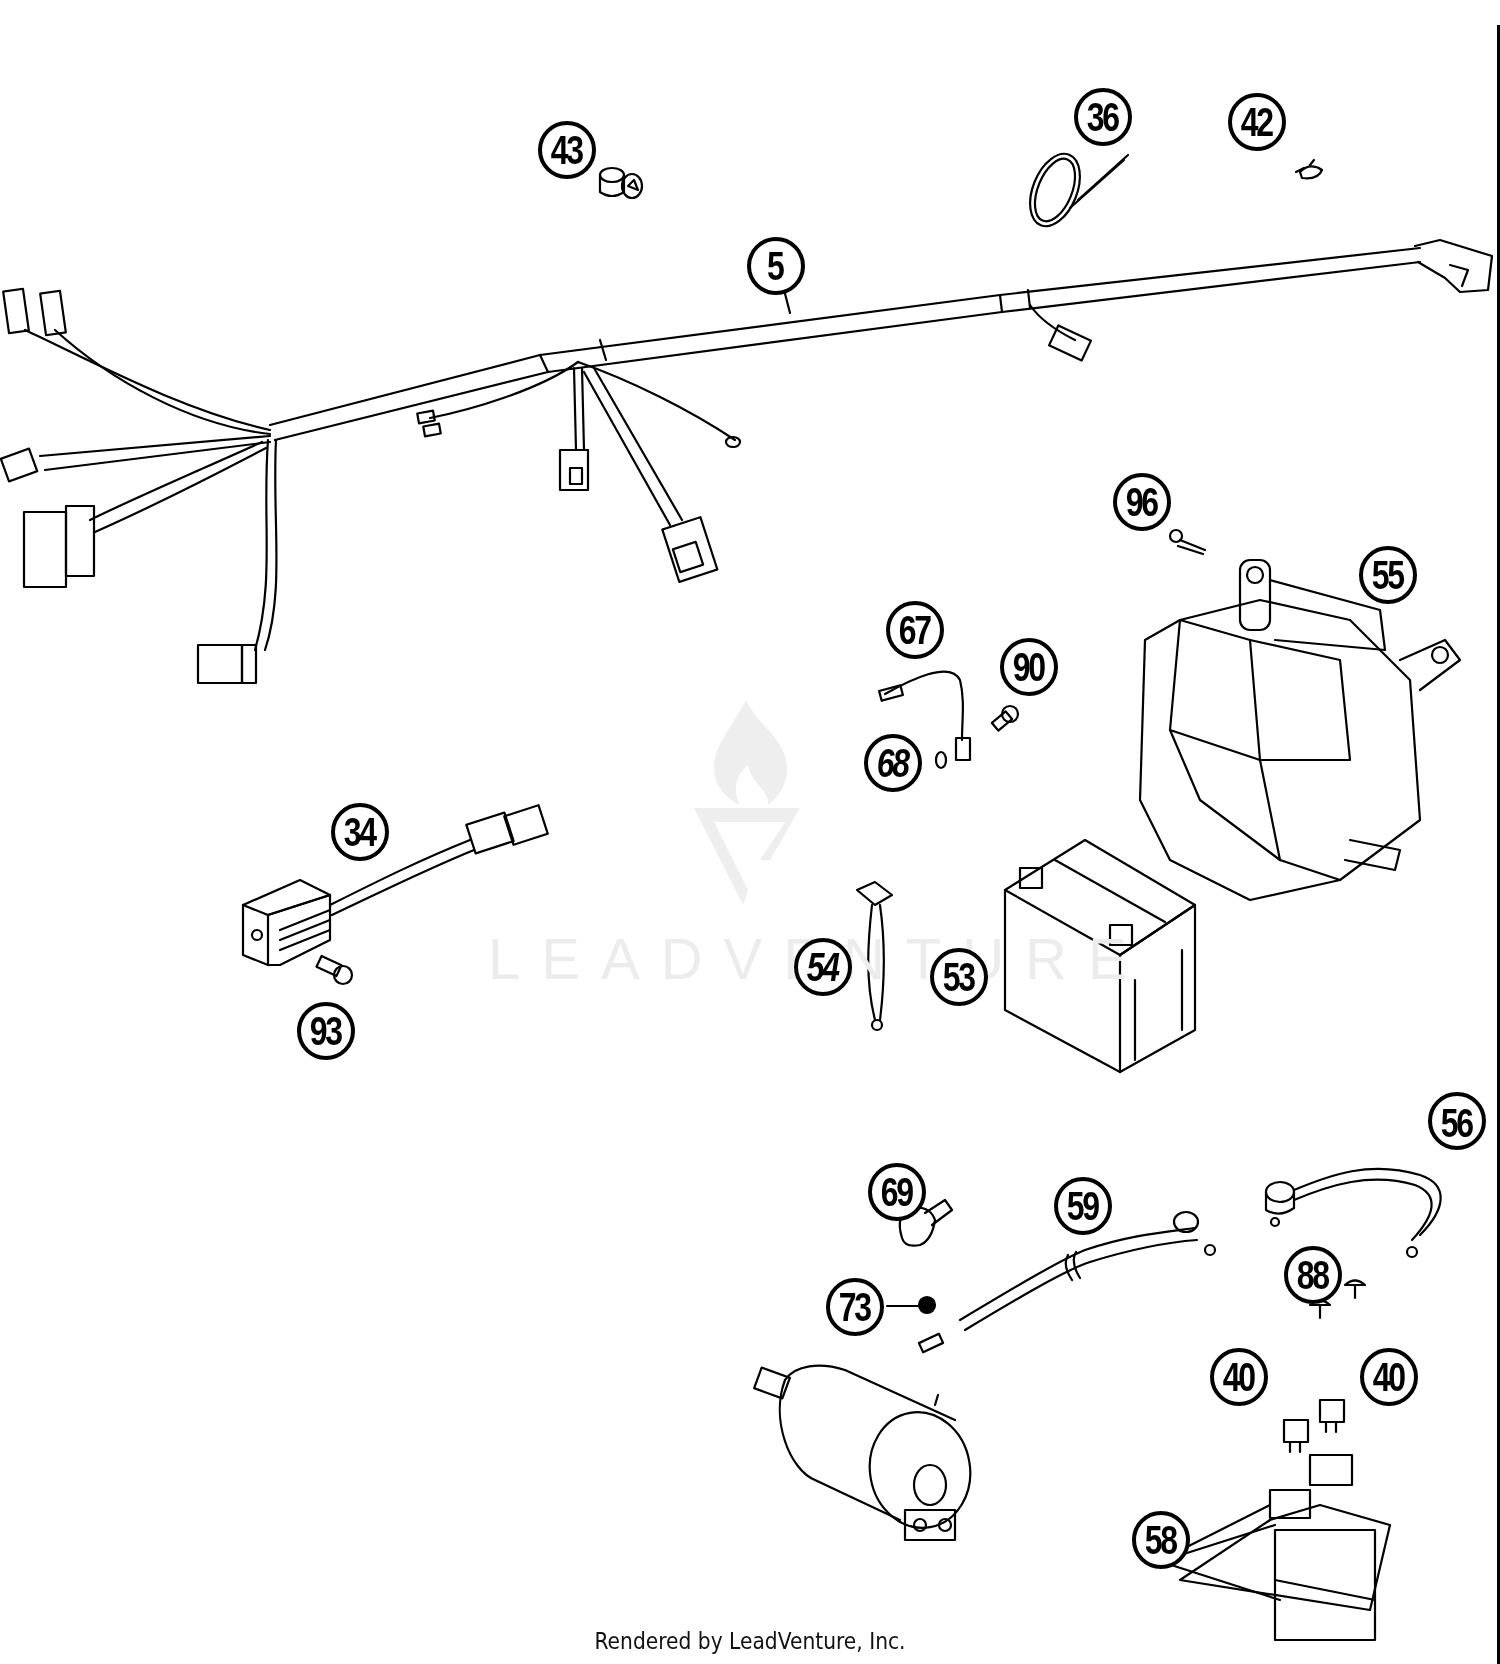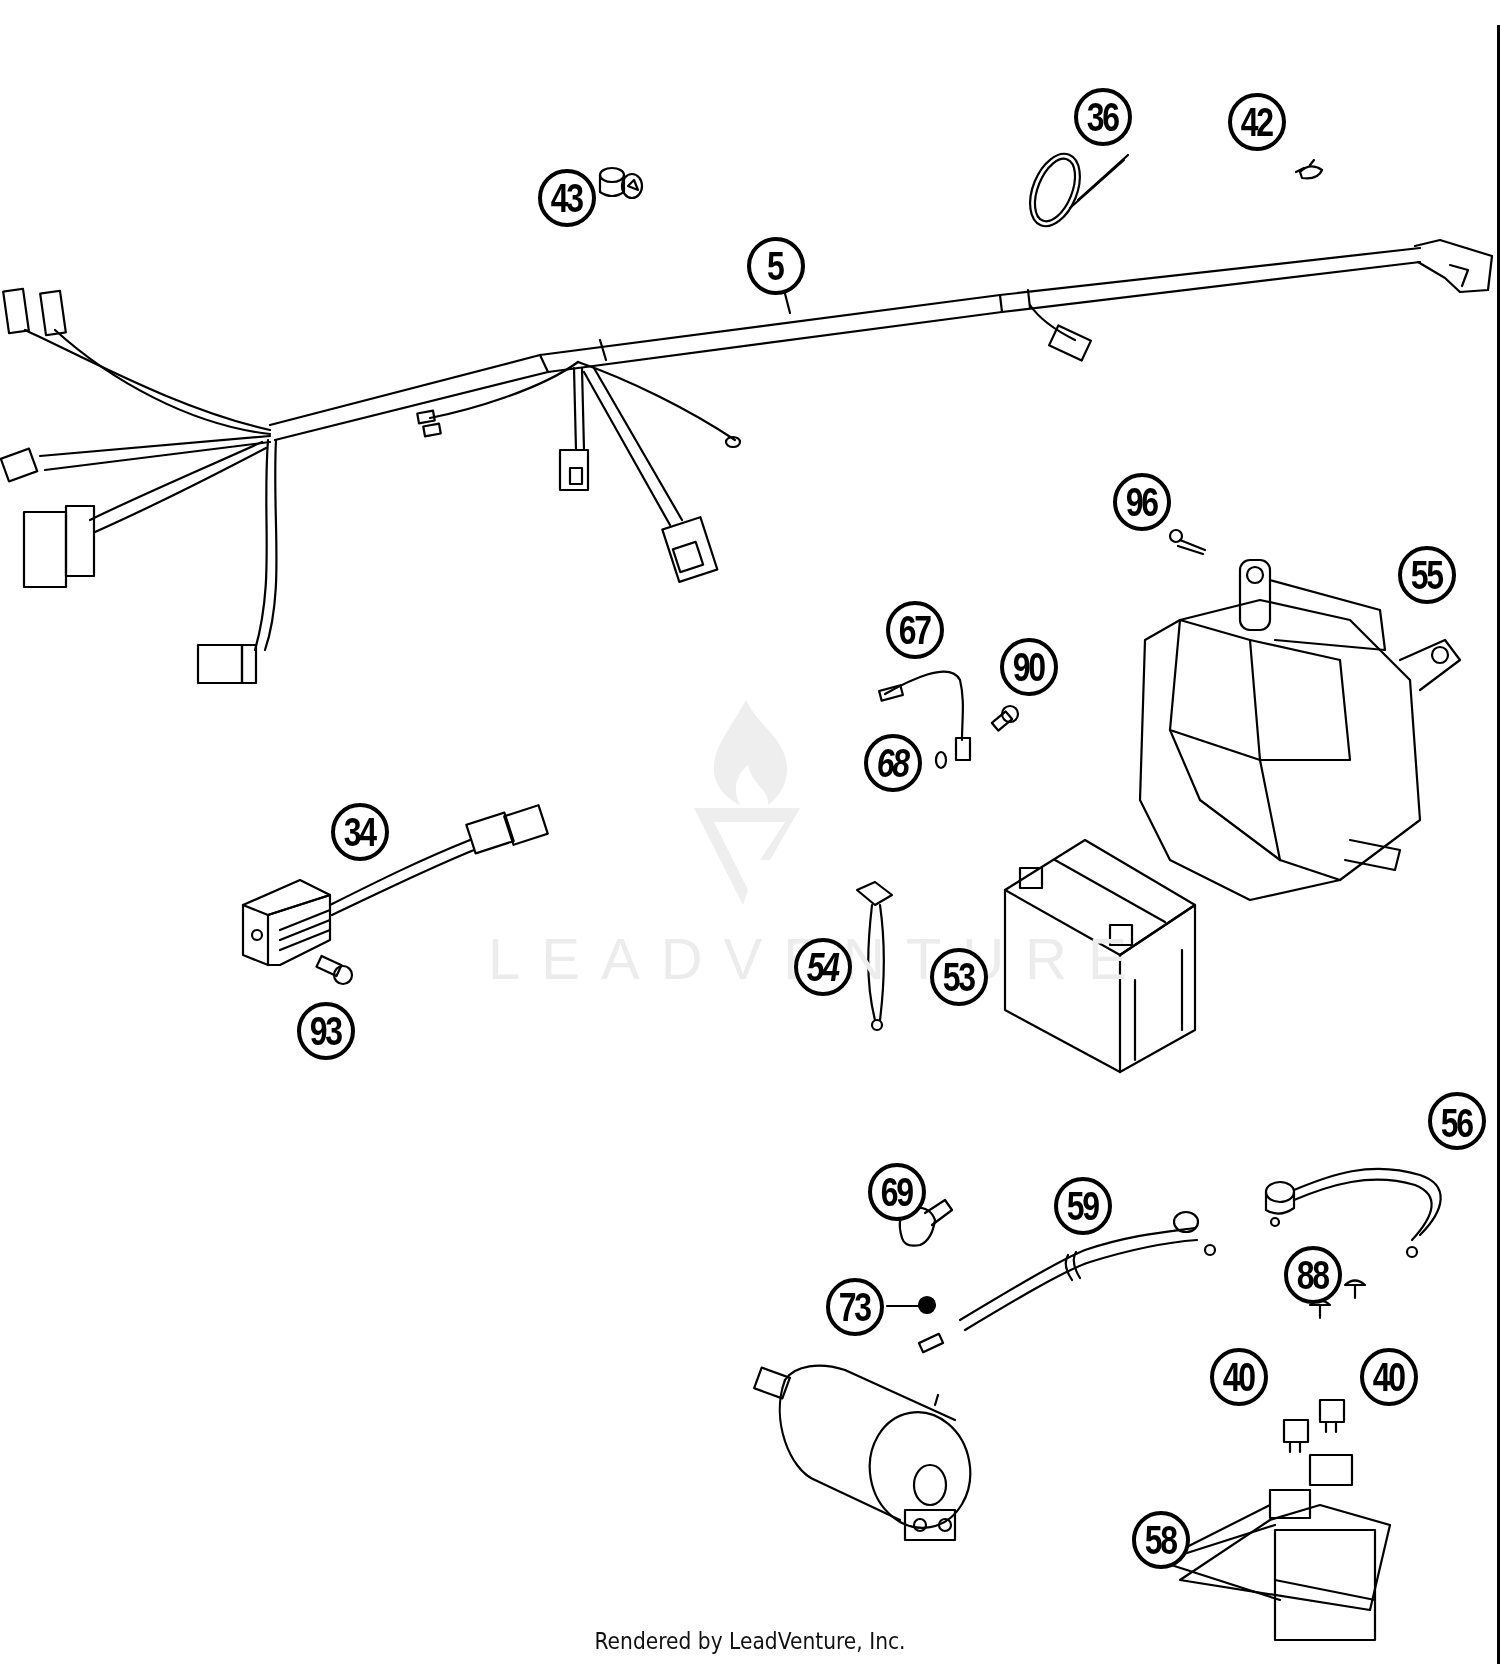--- a/index.html
+++ b/index.html
@@ -238,30 +238,30 @@
   </div>
 <div class="callout" style="left:1210px;top:1348px;">
     <span>40</span>
   </div>
 <div class="callout" style="left:1360px;top:1348px;">
     <span>40</span>
   </div>
 <div class="callout" style="left:1228px;top:93px;">
     <span>42</span>
   </div>
-<div class="callout" style="left:538px;top:121px;margin-top:48px;">
+<div class="callout" style="left:538px;top:121px;">
     <span>43</span>
   </div>
 <div class="callout" style="left:930px;top:916px;margin-top:32px;">
     <span>53</span>
   </div>
 <div class="callout" style="left:794px;top:938px;font-style:italic;">
     <span>54</span>
   </div>
-<div class="callout" style="left:1398px;top:546px;">
+<div class="callout" style="left:1359px;top:546px;">
     <span>55</span>
   </div>
 <div class="callout" style="left:1428px;top:1092px;align-items:flex-end;">
     <span>56</span>
   </div>
 <div class="callout" style="left:1132px;top:1511px;">
     <span>58</span>
   </div>
 <div class="callout" style="left:1054px;top:1177px;">
     <span>59</span>

